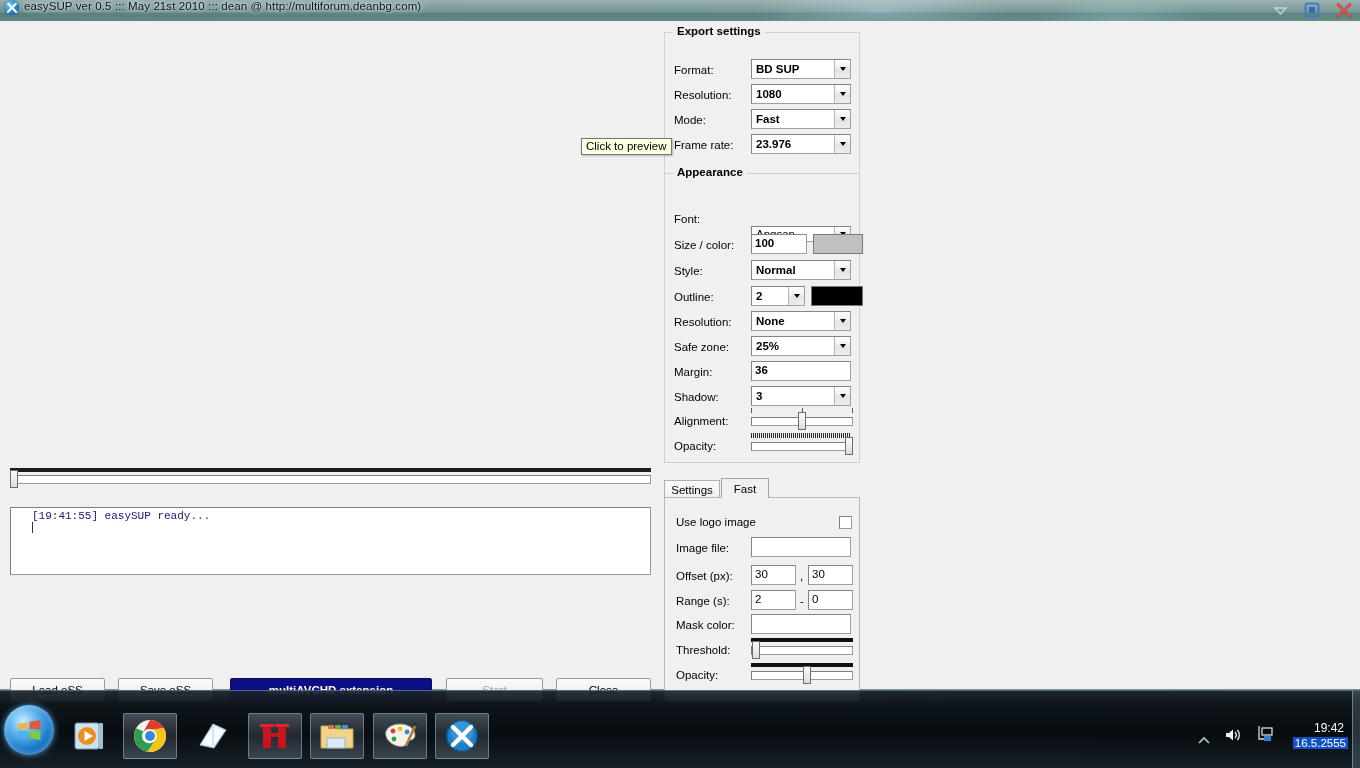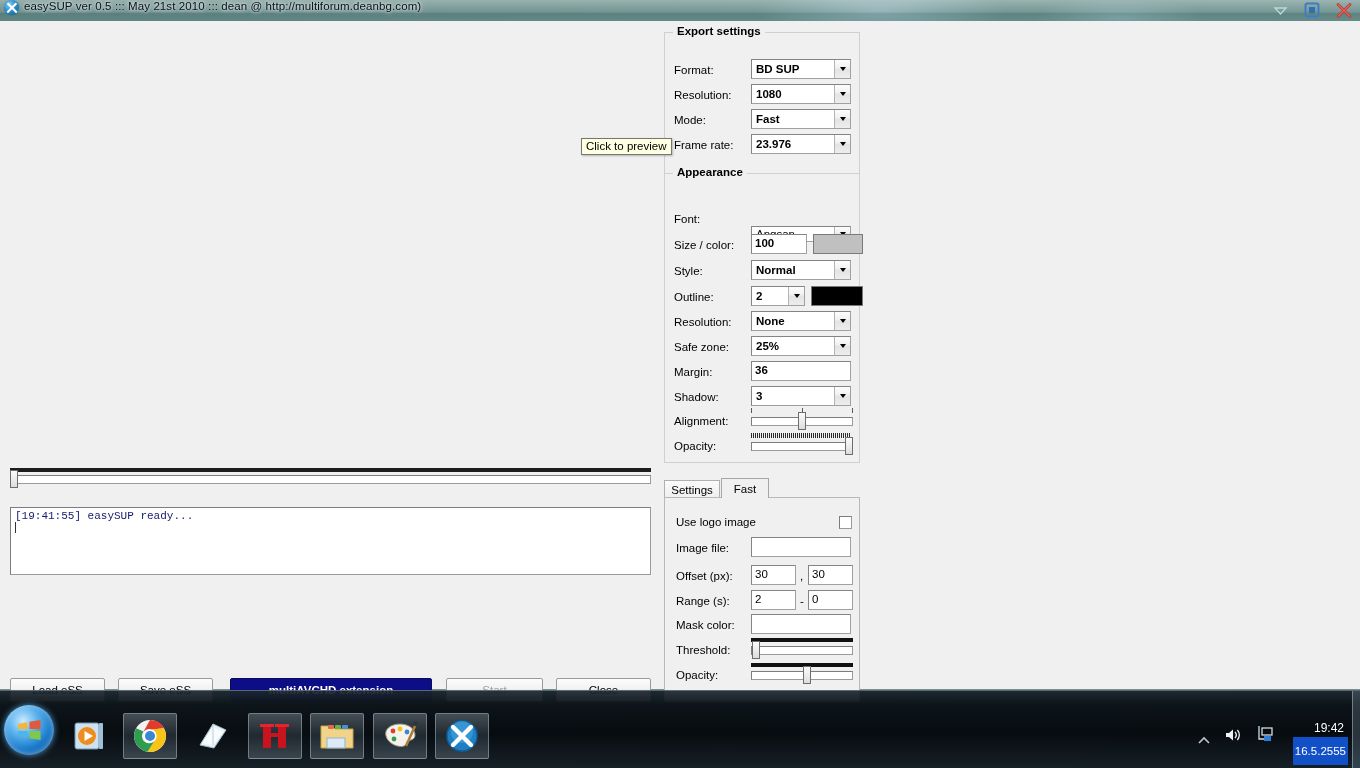--- a/index.html
+++ b/index.html
@@ -146,21 +146,21 @@
     font-size:11.5px; color:#000; padding:1px 4px 2px 4px;
     box-shadow:1px 1px 2px rgba(0,0,0,.25);
     white-space:nowrap; z-index:40;
   }
   
   #logbox {
     position:absolute; left:10px; top:486px; width:641px; height:68px;
     background:#ffffff; border:1px solid #9a9a9a;
     border-top-color:#7d7d7d; border-left-color:#7d7d7d;
     font-family:"Liberation Mono", monospace;
-    font-size:11px; color:#1a2070; padding:2px 4px; overflow:hidden;
+    font-size:11px; color:#1a2070; padding:2px 21px; overflow:hidden;
   }
   #log-caret {
     display:inline-block; width:1px; height:11px; background:#333;
     vertical-align:-2px;
   }
   #sublist {
     position:absolute; left:10px; top:570px; width:641px; height:72px;
     background:#c0c0c0; border:1px solid #9a9a9a;
     border-top-color:#7d7d7d; border-left-color:#7d7d7d;
     font-size:11px; color:#ffffff; padding:3px 4px; overflow:hidden;
@@ -214,21 +214,21 @@
   #tray { position:absolute; right:2px; top:0; height:78px; }
   .tray-ic { position:absolute; }
   #clock-time {
     position:absolute; right:14px; top:30px;
     font-size:12px; color:#ffffff; text-align:right;
     text-shadow:0 1px 1px rgba(0,0,0,.8);
   }
   #clock-date {
     position:absolute; right:10px; top:46px;
     font-size:11.5px; color:#ffffff; background:#1250c8;
-    padding:8px 2px; text-align:right;
+    padding:0 2px; text-align:right;
   }
   #showdesktop {
     position:absolute; right:0; top:0; width:8px; height:78px;
     background:linear-gradient(180deg, rgba(190,210,225,.18), rgba(120,150,170,.3));
     border-left:1px solid rgba(190,215,230,.45);
   }
 </style>
 </head>
 <body>
 

